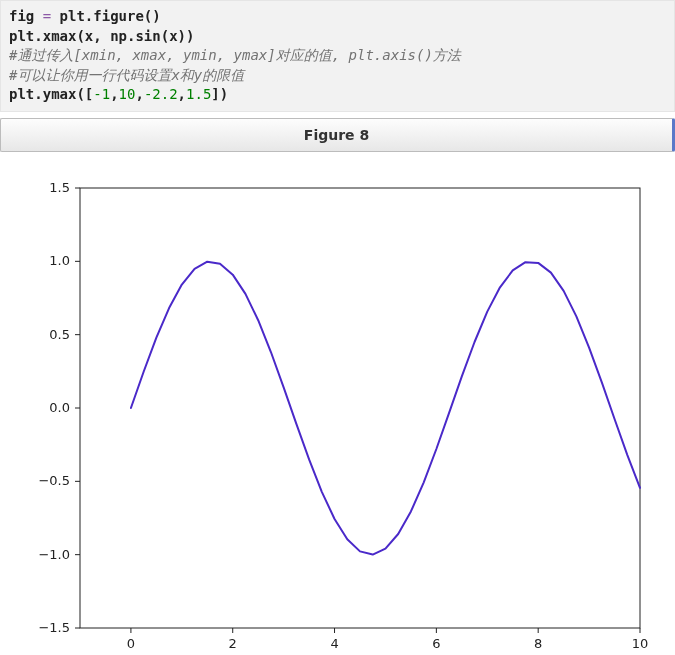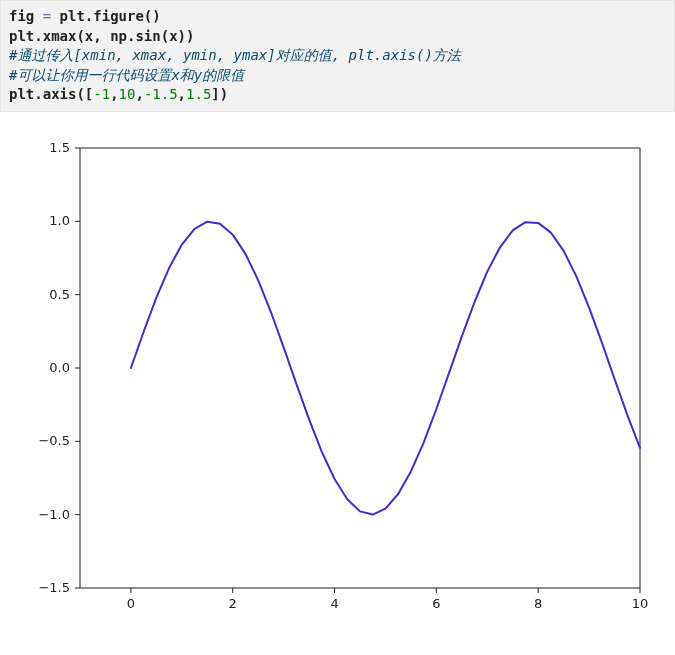--- a/index.html
+++ b/index.html
@@ -20,21 +20,21 @@
     padding: 6px 8px;
     font-family: "DejaVu Sans Mono", "Menlo", "Consolas", monospace;
     font-size: 14px;
     line-height: 1.4;
     white-space: pre;
     color: #222;
   }        
   .tok-op   { color: #8c59a6; }
   .tok-name { color: #222; font-weight: bold; }
   .tok-num  { color: #008000; }
-  .tok-comment{ color: #0c4a6e; font-style: italic; }
+  .tok-comment{ color: #737373; font-style: italic; }
   .figure-bar {
     margin-top: 6px;
     height: 32px;
     line-height: 32px;
     text-align: center;
     font-weight: bold;
     font-size: 14px;
     color: #333;
     background: linear-gradient(#fdfdfd, #e7e7e7);
     border: 1px solid #bcbcbc;
@@ -63,22 +63,25 @@
   }
 </style>
 </head>
 <body>
 <div class="page">
 
 <div class="code-cell"><span class="tok-name">fig </span><span class="tok-op">=</span><span class="tok-name"> plt.figure()</span>
 <span class="tok-name">plt.xmax(x, np.sin(x))</span>
 <span class="tok-comment">#通过传入[xmin, xmax, ymin, ymax]对应的值, plt.axis()方法</span>
 <span class="tok-comment">#可以让你用一行代码设置x和y的限值</span>
-<span class="tok-name">plt.axis([</span><span class="tok-num">-1</span><span class="tok-name">,</span><span class="tok-num">10</span><span class="tok-name">,</span><span class="tok-num">-1.5</span><span class="tok-name">,</span><span class="tok-num">1.5</span><span class="tok-name">])</span></div>
+<span class="tok-name">plt.ymax([</span><span class="tok-num">-1</span><span class="tok-name">,</span><span class="tok-num">10</span><span class="tok-name">,</span><span class="tok-num">-2.2</span><span class="tok-name">,</span><span class="tok-num">1.5</span><span class="tok-name">])</span></div>
 
+<div class="figure-bar">
+  <span>Figure 8</span>
+</div>
 
 <div class="figure-wrap">
   <svg class="chart" id="chart-svg" width="660" height="495" viewBox="0 0 660 495">
         <rect x="80" y="20" width="560" height="440" class="chart-box"></rect>
         <line x1="130.9090909090909" y1="460" x2="130.9090909090909" y2="465" class="tick" stroke="#222"></line>
         <text x="130.9090909090909" y="480" text-anchor="middle" font-size="13" fill="#222">0</text>
         <line x1="232.72727272727272" y1="460" x2="232.72727272727272" y2="465" class="tick" stroke="#222"></line>
         <text x="232.72727272727272" y="480" text-anchor="middle" font-size="13" fill="#222">2</text>
         <line x1="334.5454545454545" y1="460" x2="334.5454545454545" y2="465" class="tick" stroke="#222"></line>
         <text x="334.5454545454545" y="480" text-anchor="middle" font-size="13" fill="#222">4</text>

